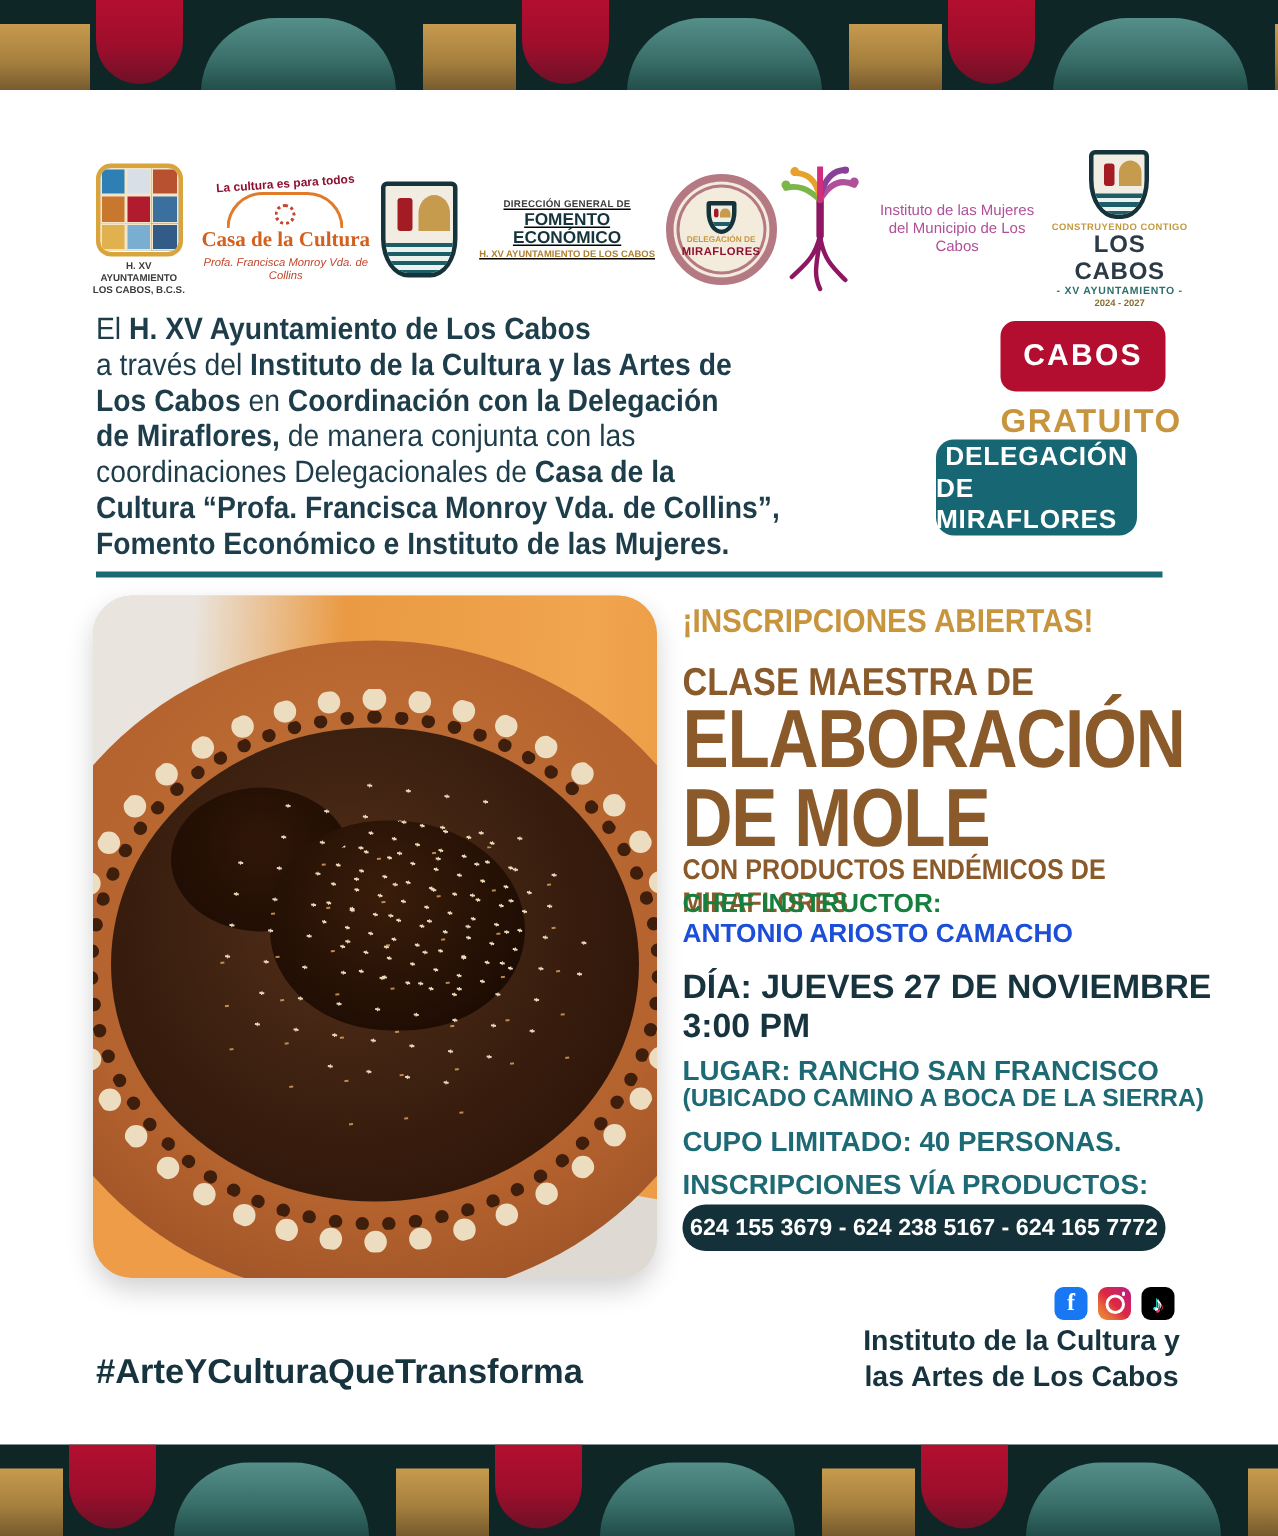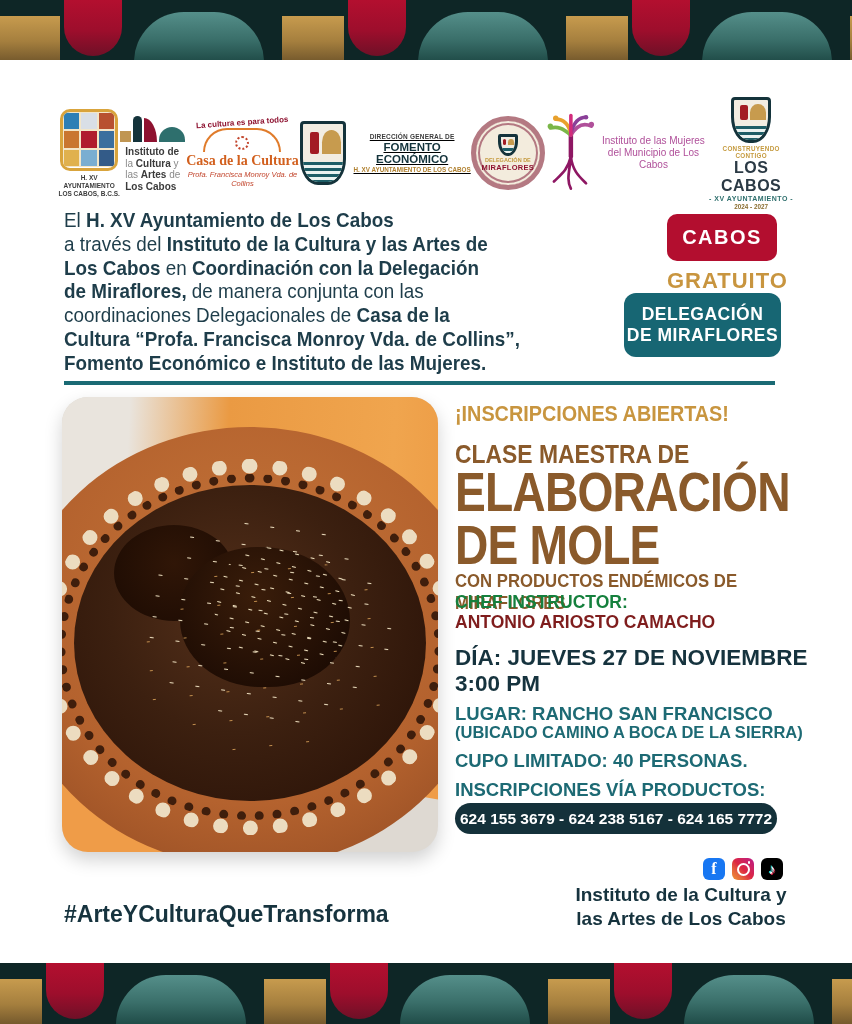--- a/index.html
+++ b/index.html
@@ -80,21 +80,21 @@
   .intro .b{font-weight:800;}
 
   .divider{position:absolute;left:64px;top:381px;width:711px;height:4px;background:#1a6a74;}
 
   
   .badge-taller{position:absolute;left:667px;top:214px;width:110px;height:47px;background:#b30e2f;
                 border-radius:10px;display:flex;align-items:center;justify-content:center;
                 color:#fff;font-size:20px;font-weight:800;letter-spacing:1.5px;}
   .gratuito{position:absolute;left:667px;top:268px;width:110px;text-align:center;
             color:#c8953f;font-size:22px;font-weight:800;letter-spacing:1px;}
-  .badge-deleg{position:absolute;left:624px;top:293px;width:157px;height:64px;background:#176673;
+  .badge-deleg{position:absolute;left:624px;top:293px;width:134px;height:64px;background:#176673;
                border-radius:12px;display:flex;flex-direction:column;align-items:center;justify-content:center;
                color:#fff;font-size:17.5px;font-weight:800;line-height:21px;letter-spacing:.5px;}
 
   
   .photo{position:absolute;left:62px;top:397px;width:376px;height:455px;border-radius:26px;
          overflow:hidden;background:#ded9d2;box-shadow:0 8px 18px rgba(0,0,0,.18);}
   .cloth-top{position:absolute;left:-50px;top:-70px;width:520px;height:240px;transform:rotate(-7deg);
       background:linear-gradient(100deg,#e9e4dd 0%,#e9e4dd 24%,#ea9a43 42%,#f0a54e 72%,#e88f39 100%);}
   .cloth-bl{position:absolute;left:-50px;bottom:-60px;width:190px;height:150px;transform:rotate(18deg);
       background:#ef9c48;}
@@ -132,21 +132,21 @@
   .open .cond{transform:scaleX(.9);}
   .kicker{position:absolute;top:439px;color:#8a5a2b;font-size:26px;font-weight:800;}
   .kicker .cond{transform:scaleX(.88);}
   .title1{position:absolute;top:460px;color:#8a5a2b;font-size:55px;font-weight:800;letter-spacing:-1px;}
   .title1 .cond{transform:scaleX(.84);}
   .title2{position:absolute;top:513px;color:#8a5a2b;font-size:55px;font-weight:800;letter-spacing:-1px;}
   .title2 .cond{transform:scaleX(.84);}
   .subtitle{position:absolute;top:570px;color:#8a5a2b;font-size:19px;font-weight:800;}
   .subtitle .cond{transform:scaleX(.88);}
   .chef-label{position:absolute;top:592px;color:#15803d;font-size:17.5px;font-weight:800;}
-  .chef-name{position:absolute;top:612px;color:#7f1d1d;font-size:17.5px;font-weight:800;}
+  .chef-name{position:absolute;top:612px;color:#1d4ed8;font-size:17.5px;font-weight:800;}
   .date1{position:absolute;top:645px;color:#16333e;font-size:22.5px;font-weight:800;}
   .date2{position:absolute;top:671px;color:#16333e;font-size:22.5px;font-weight:800;}
   .place1{position:absolute;top:703px;color:#1d6a74;font-size:18.5px;font-weight:800;}
   .place2{position:absolute;top:723px;color:#1d6a74;font-size:16.5px;font-weight:800;}
   .cupo{position:absolute;top:750px;color:#1d6a74;font-size:18.5px;font-weight:800;}
   .whats{position:absolute;top:779px;color:#1d6a74;font-size:18.5px;font-weight:800;}
   .pill{position:absolute;top:803px;left:0;width:322px;height:31px;background:#14313a;border-radius:16px;
         display:flex;align-items:center;justify-content:center;color:#fff;font-size:15.5px;font-weight:800;
         white-space:nowrap;}
 
@@ -192,34 +192,20 @@
           <div style="background:#b01b2e"></div>
           <div style="background:#3b6f9e"></div>
         <div style="background:#e0b14e"></div>
           <div style="background:#7aaed1"></div>
           <div style="background:#335b88"></div>
       </div>
       <div class="cap"><span>H. XV AYUNTAMIENTO</span><br>
       <span>LOS CABOS, B.C.S.</span></div>
     </div>
 
-    <div class="logo">
-      <div class="icac-icon">
-        <div class="icac-sq"></div>
-          <div class="icac-bar"></div>
-          <div class="icac-leaf"></div>
-          <div class="icac-dome"></div>
-      </div>
-      <div class="icac-text">
-        <b>Instituto de</b><br>
-        <span>la <b>Cultura</b> y</span><br>
-        <span>las <b>Artes</b> de</span><br>
-        <b>Los Cabos</b>
-      </div>
-    </div>
 
     <div class="logo casa">
       <div class="casa-arc">La cultura es para todos</div>
       <div class="casa-build">
         <div class="casa-flower"></div>
       </div>
       <div class="casa-title">Casa de la Cultura</div>
       <div class="casa-script">Profa. Francisca Monroy Vda. de Collins</div>
     </div>
 

